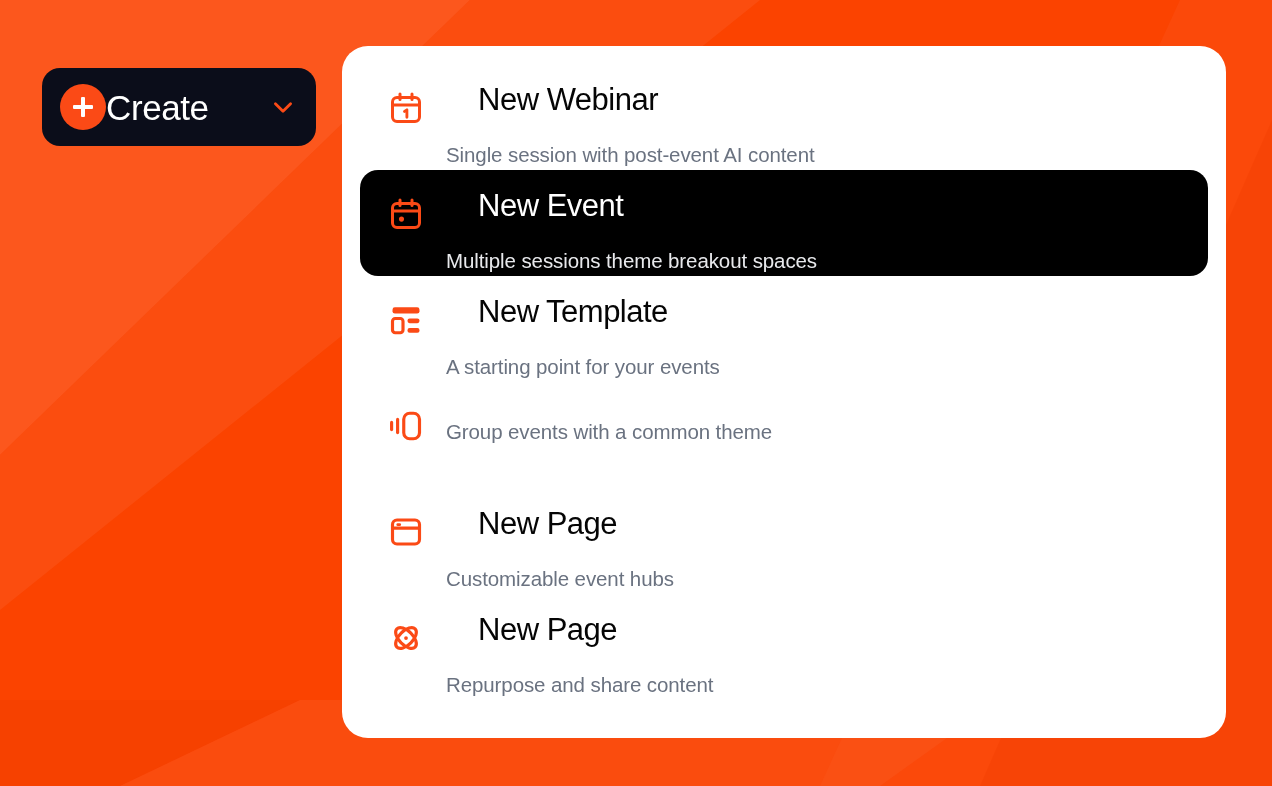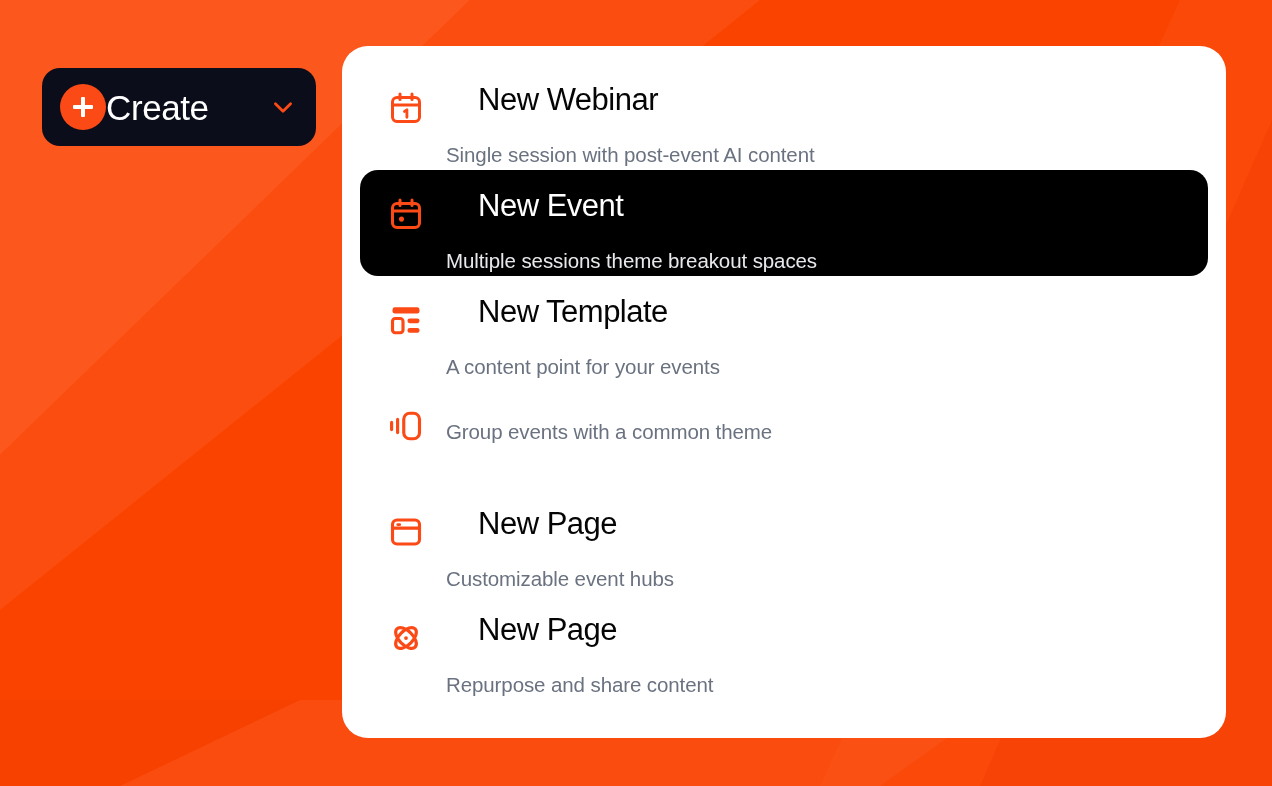--- a/index.html
+++ b/index.html
@@ -211,21 +211,21 @@
       <span class="item-icon">
         <svg viewBox="0 0 24 24" fill="#FB4A16" stroke="none">
           <rect x="3" y="3.5" width="18" height="4.2" rx="1.6"></rect>
           <rect x="3" y="11" width="7" height="9.5" rx="1.8" fill="none" stroke="#FB4A16" stroke-width="2.1"></rect>
           <rect x="13" y="11" width="8" height="3.1" rx="1.4"></rect>
           <rect x="13" y="17.4" width="8" height="3.1" rx="1.4"></rect>
         </svg>
       </span>
       <span class="item-text">
         <span class="item-title">New Template</span>
-        <span class="item-sub">A content point for your events</span>
+        <span class="item-sub">A starting point for your events</span>
       </span>
     </div>
 
     <div class="menu-item">
       <span class="item-icon">
         <svg viewBox="0 0 24 24" fill="none" stroke="#FB4A16" stroke-width="2.1" stroke-linecap="round">
           <rect x="10.5" y="3.5" width="10.5" height="17" rx="4"></rect>
           <line x1="6.4" y1="7.6" x2="6.4" y2="16.4"></line>
           <line x1="2.4" y1="9.6" x2="2.4" y2="14.4"></line>
         </svg>

